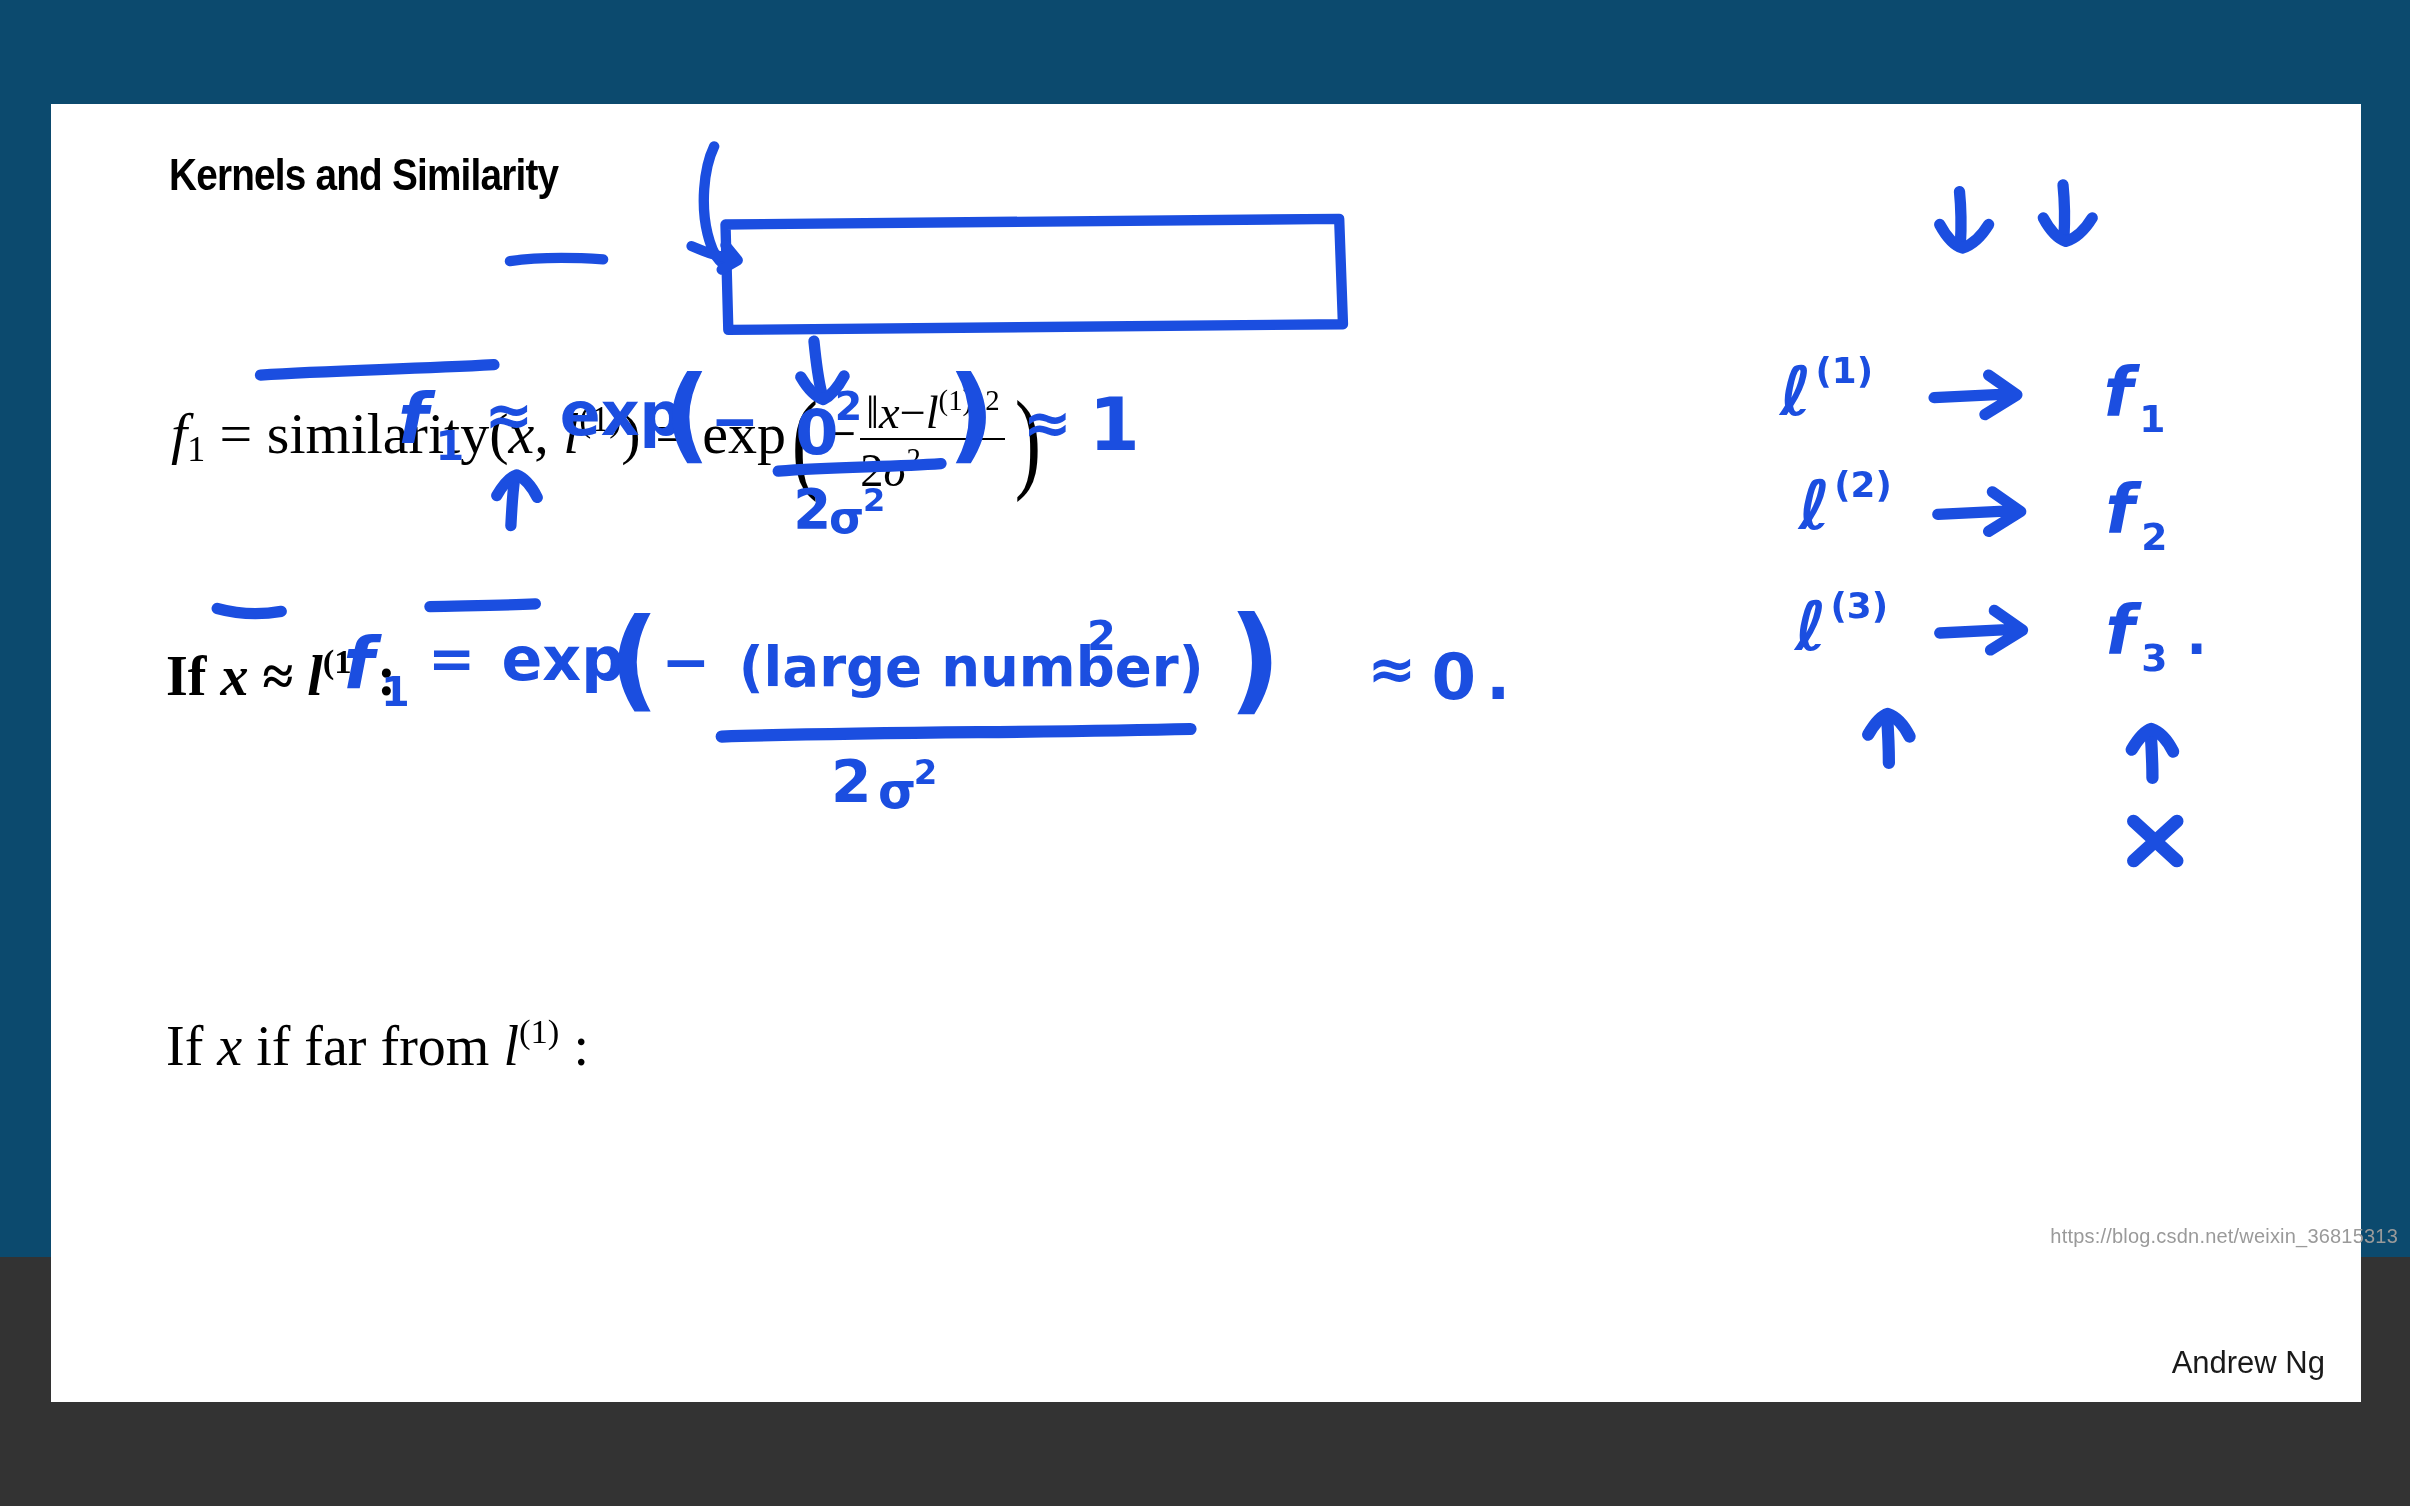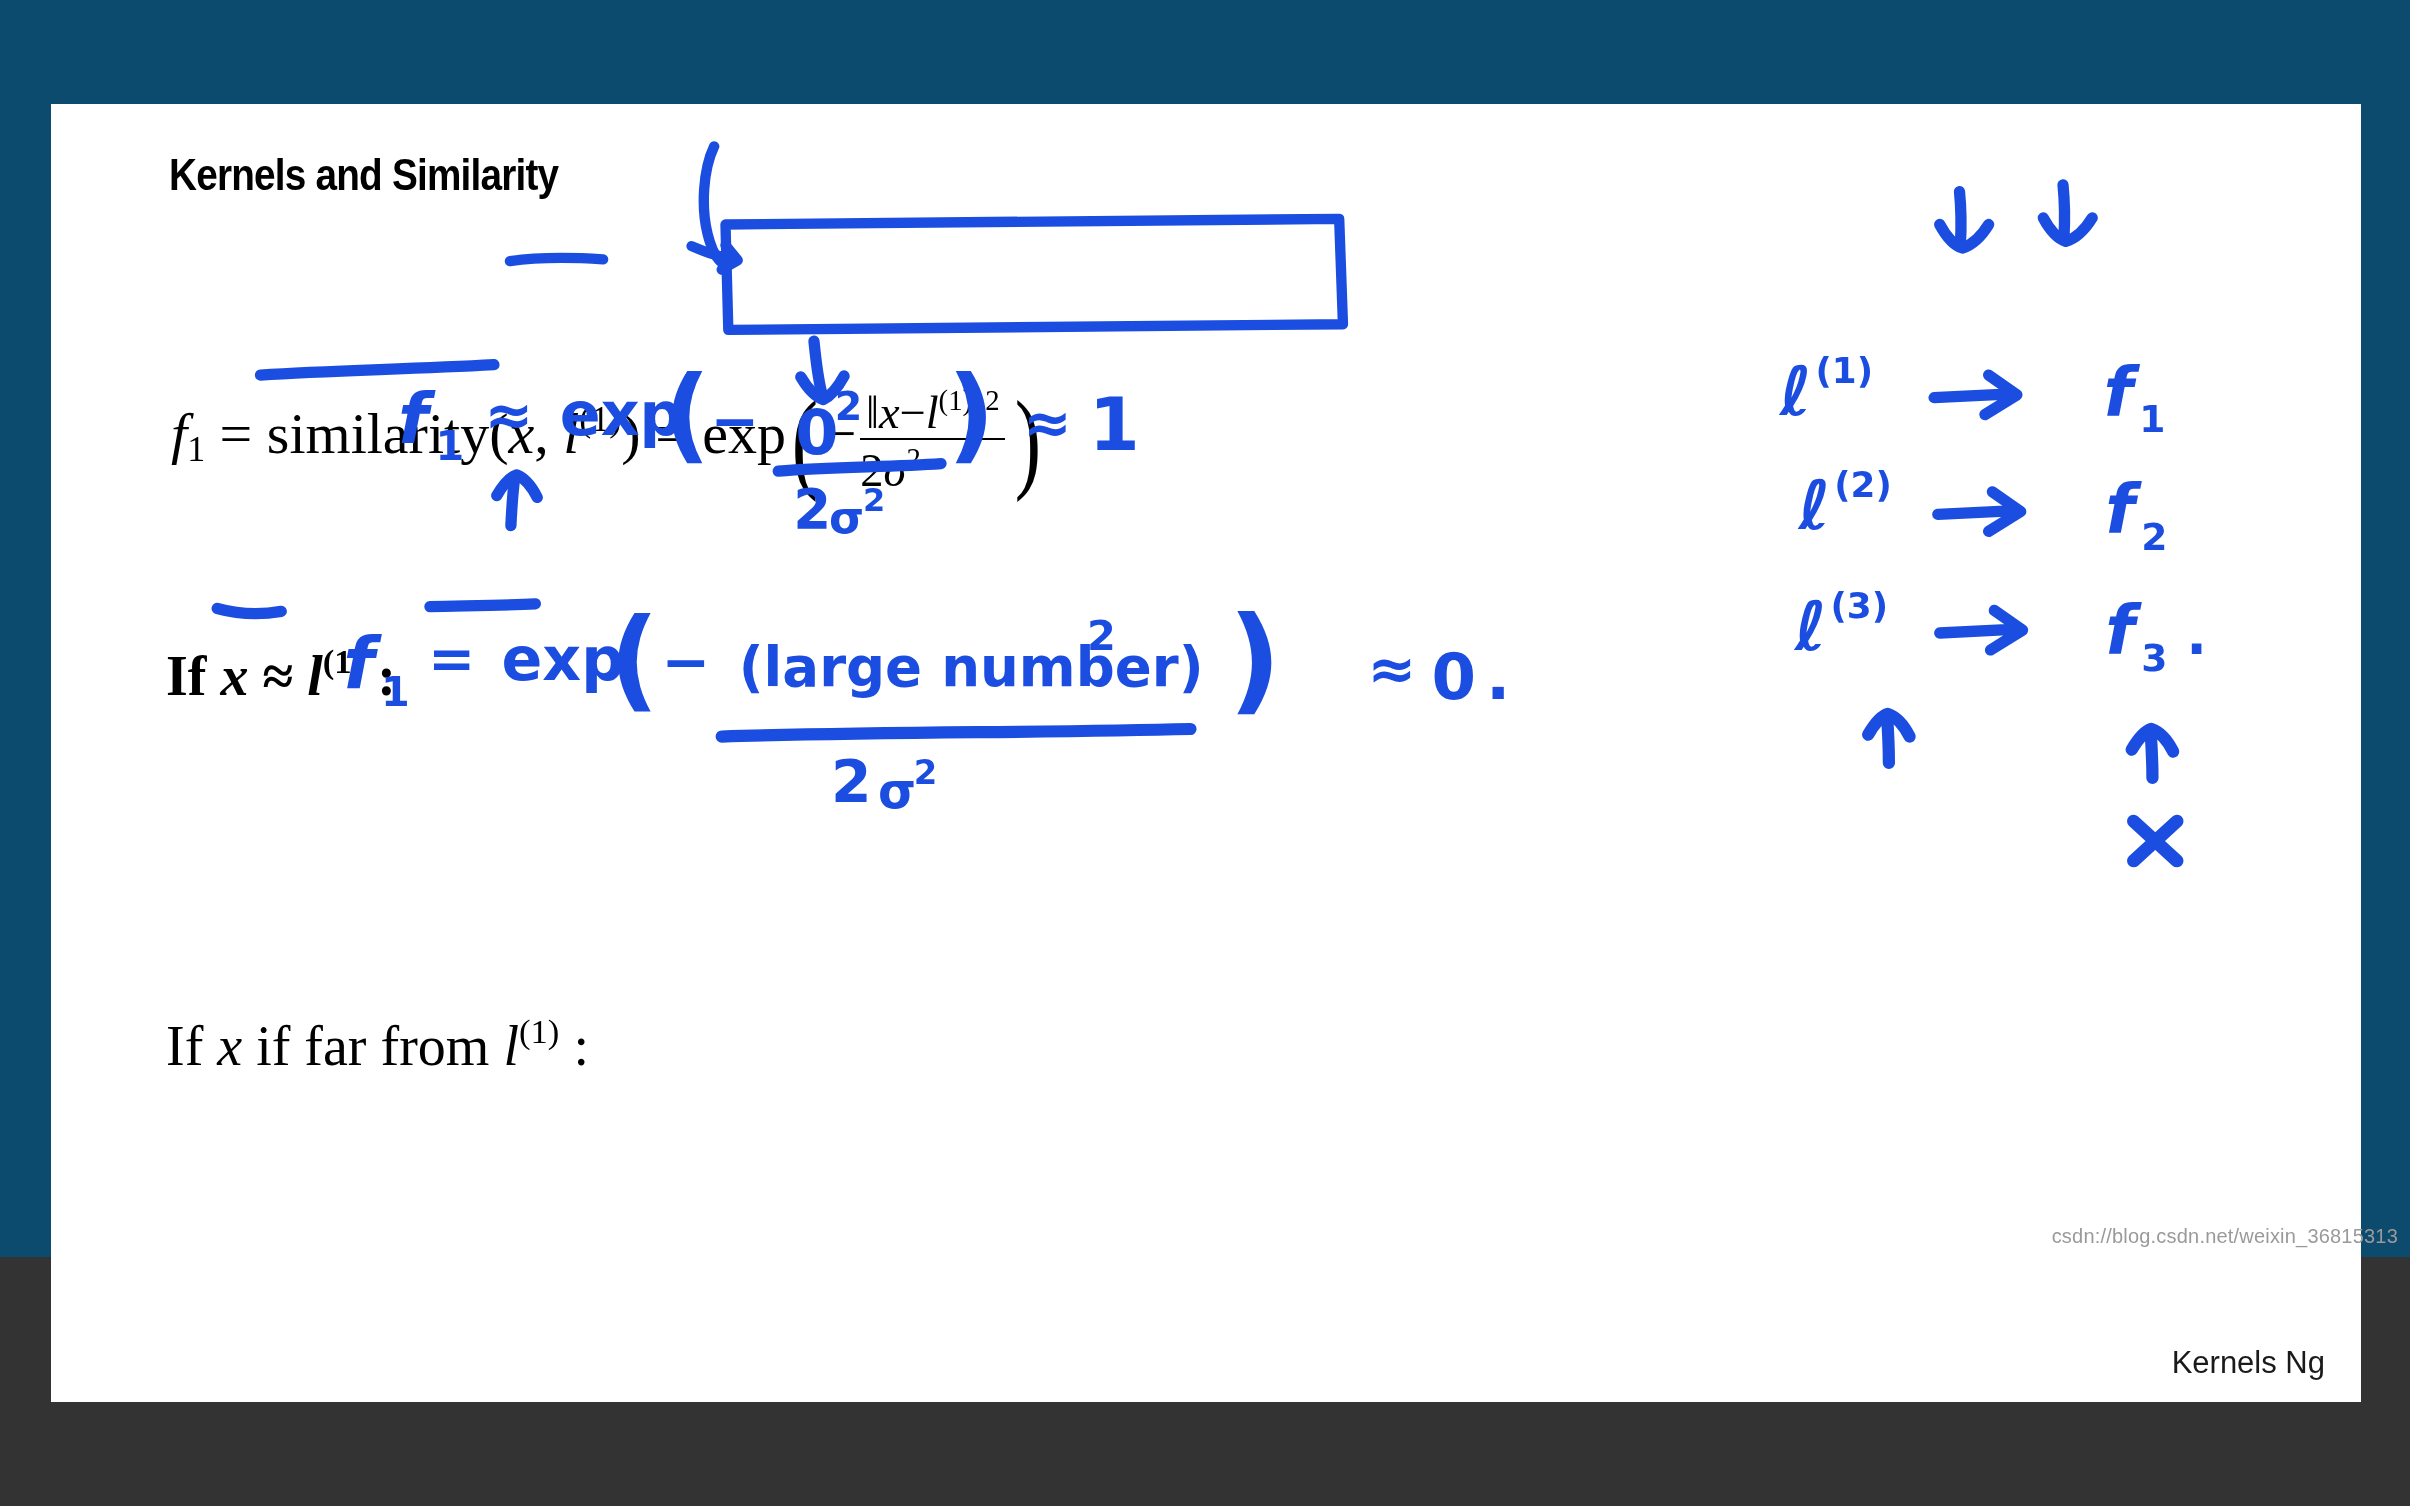--- a/index.html
+++ b/index.html
@@ -295,20 +295,20 @@
         <path d="M 2232 716 C 2232 696, 2231 680, 2230 666" stroke="#1b4ee0" stroke-width="13" fill="none" stroke-linecap="round"></path>
         <path d="M 2210 686 C 2217 674, 2224 666, 2231 664 C 2240 667, 2248 676, 2254 688" stroke="#1b4ee0" stroke-width="13" fill="none" stroke-linecap="round" stroke-linejoin="round"></path>
       </g>
 
       <g>
         <path d="M 2212 762 L 2258 804 M 2258 762 L 2212 804" stroke="#1b4ee0" stroke-width="14" fill="none" stroke-linecap="round"></path>
       </g>
 
     </svg>
 
-    <div id="author">Kernels Ng</div>
+    <div id="author">Andrew Ng</div>
 
   </div>
 
-  <div id="watermark">csdn://blog.csdn.net/weixin_36815313</div>
+  <div id="watermark">https://blog.csdn.net/weixin_36815313</div>
 
 </div>
 
 
 </body></html>

